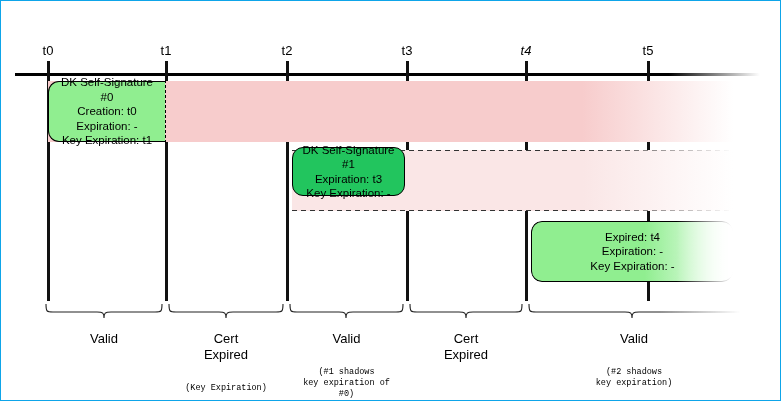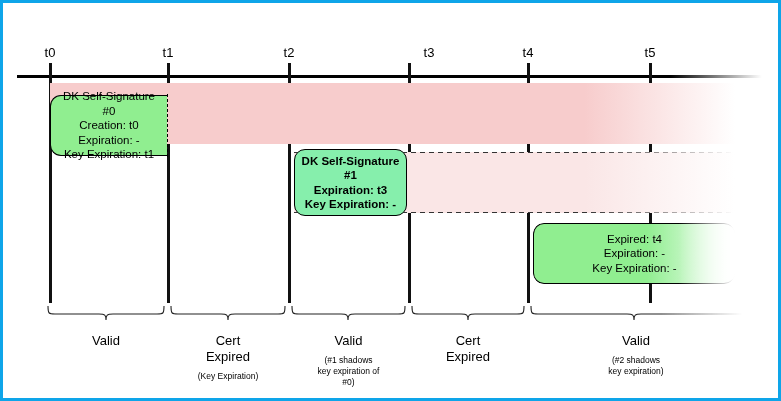--- a/index.html
+++ b/index.html
@@ -1,21 +1,21 @@
 <!DOCTYPE html>
 <html><head>
 <meta charset="utf-8">
 <style>
   html,body{margin:0;padding:0;background:#ffffff;}
   body{font-family:"Liberation Sans", sans-serif;}
   #diagram{
     position:relative;
     width:781px;height:401px;
     background:#ffffff;
-    border:3px solid #0ea5e9;
+    border:1px solid #0ea5e9;
     box-sizing:border-box;
     overflow:hidden;
   }
   
   .axis{
     position:absolute;
     left:14px;top:72px;
     width:760px;height:3px;
     background:linear-gradient(to right,#000 0%,#000 86%,#ffffff 98%);
   }
@@ -66,21 +66,21 @@
     text-align:center;
     font-size:11.5px;
     line-height:14.5px;
     color:#000000;
     display:flex;
     flex-direction:column;
     justify-content:center;
     padding:2px 6px;
   }
   .sig-0{
-    left:47px;top:92px;
+    left:47px;top:80px;
     width:117px;height:61px;
     background:#90ee90;
     border:1.6px solid #000;
     border-right:none;
     border-radius:11px 0 0 11px;
   }
   .sig-0::after{
     content:"";
     position:absolute;
     right:-1px;top:-2px;bottom:-2px;
@@ -89,24 +89,23 @@
   }
   .sig-0::before{
     content:"";
     position:absolute;
     right:0;top:-2px;
     width:12px;height:65px;
     background:linear-gradient(to bottom,transparent 0,transparent 100%);
   }
   .sig-1{
     left:291px;top:146px;
-    width:113px;height:67px;
-    background:#86efac;
+    width:113px;height:49px;
+    background:#22c55e;
     border:1.6px solid #000;
-    font-weight:bold;
   }
   .sig-2{
     left:530px;top:220px;
     width:202px;height:61px;
     background:linear-gradient(to right,#90ee90 0%,#90ee90 56%,#ffffff 100%);
     border:1.6px solid #000;
     border-right:none;
     -webkit-mask-image:linear-gradient(to right,#000 0%,#000 72%,transparent 100%);
     mask-image:linear-gradient(to right,#000 0%,#000 72%,transparent 100%);
   }
@@ -127,45 +126,46 @@
     top:330px;
     text-align:center;
     color:#000000;
   }
   .seg-title{
     font-size:13px;
     line-height:16px;
     white-space:pre-line;
   }
   .seg-sub{
-    margin-top:6px;
+    margin-top:20px;
     font-size:8.5px;
     line-height:11px;
     white-space:pre-line;
+    font-family:Liberation Mono, monospace;
   }
 </style>
 </head>
 <body>
 
 <div id="diagram">
 
   <div class="axis"></div>
 
   <div class="tick" style="left:46px;"></div>
   <div class="tick" style="left:164px;"></div>
   <div class="tick" style="left:285px;"></div>
   <div class="tick" style="left:405px;"></div>
   <div class="tick" style="left:524px;"></div>
   <div class="tick" style="left:646px;"></div>
 
   <div class="tick-label" style="left:47px;">t0</div>
   <div class="tick-label" style="left:165px;text-align:center;">t1</div>
   <div class="tick-label" style="left:286px;">t2</div>
-  <div class="tick-label" style="left:406px;margin-left:20px;">t3</div>
-  <div class="tick-label" style="left:525px;">t4</div>
+  <div class="tick-label" style="left:406px;">t3</div>
+  <div class="tick-label" style="left:525px;font-style:italic;">t4</div>
   <div class="tick-label" style="left:647px;">t5</div>
 
   <div class="band band-1"></div>
 
   <div class="band band-2"></div>
   <div class="dash-line" style="left:291px;top:149px;width:441px;"></div>
   <div class="dash-line" style="left:291px;top:209px;width:441px;"></div>
 
   <div class="sig-box sig-0">
     <span class="sig-line">DK Self-Signature #0</span>

